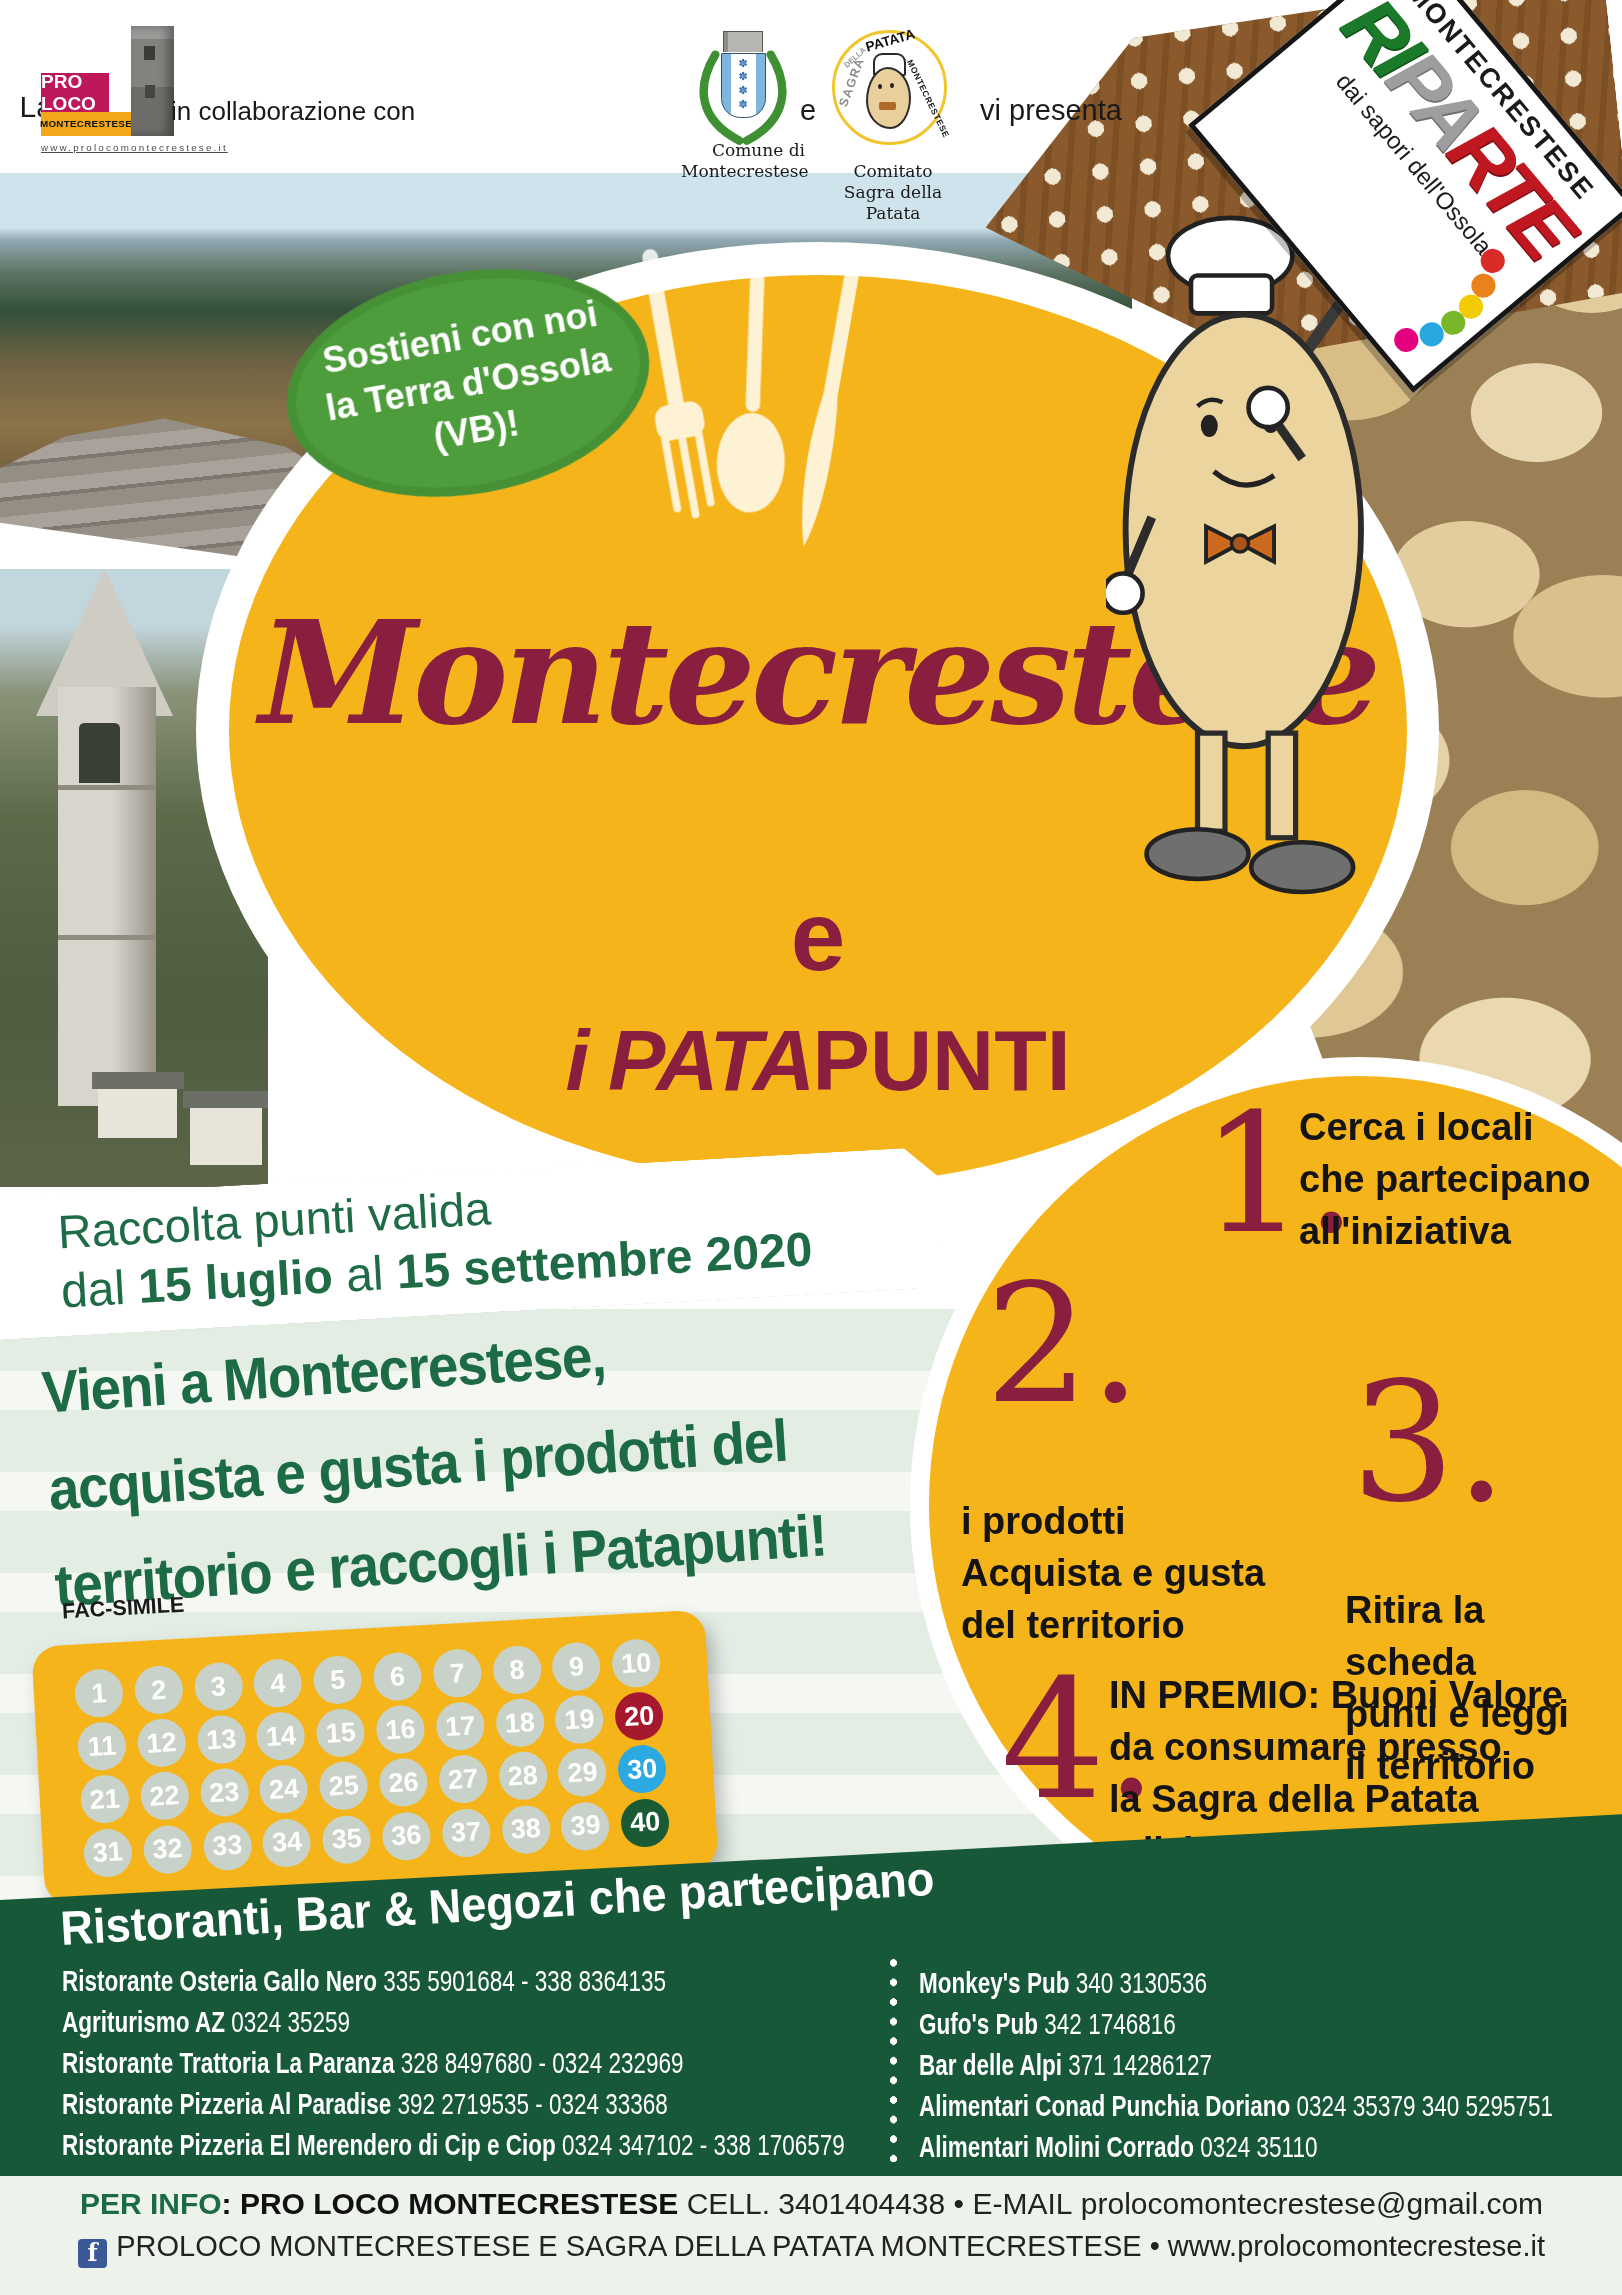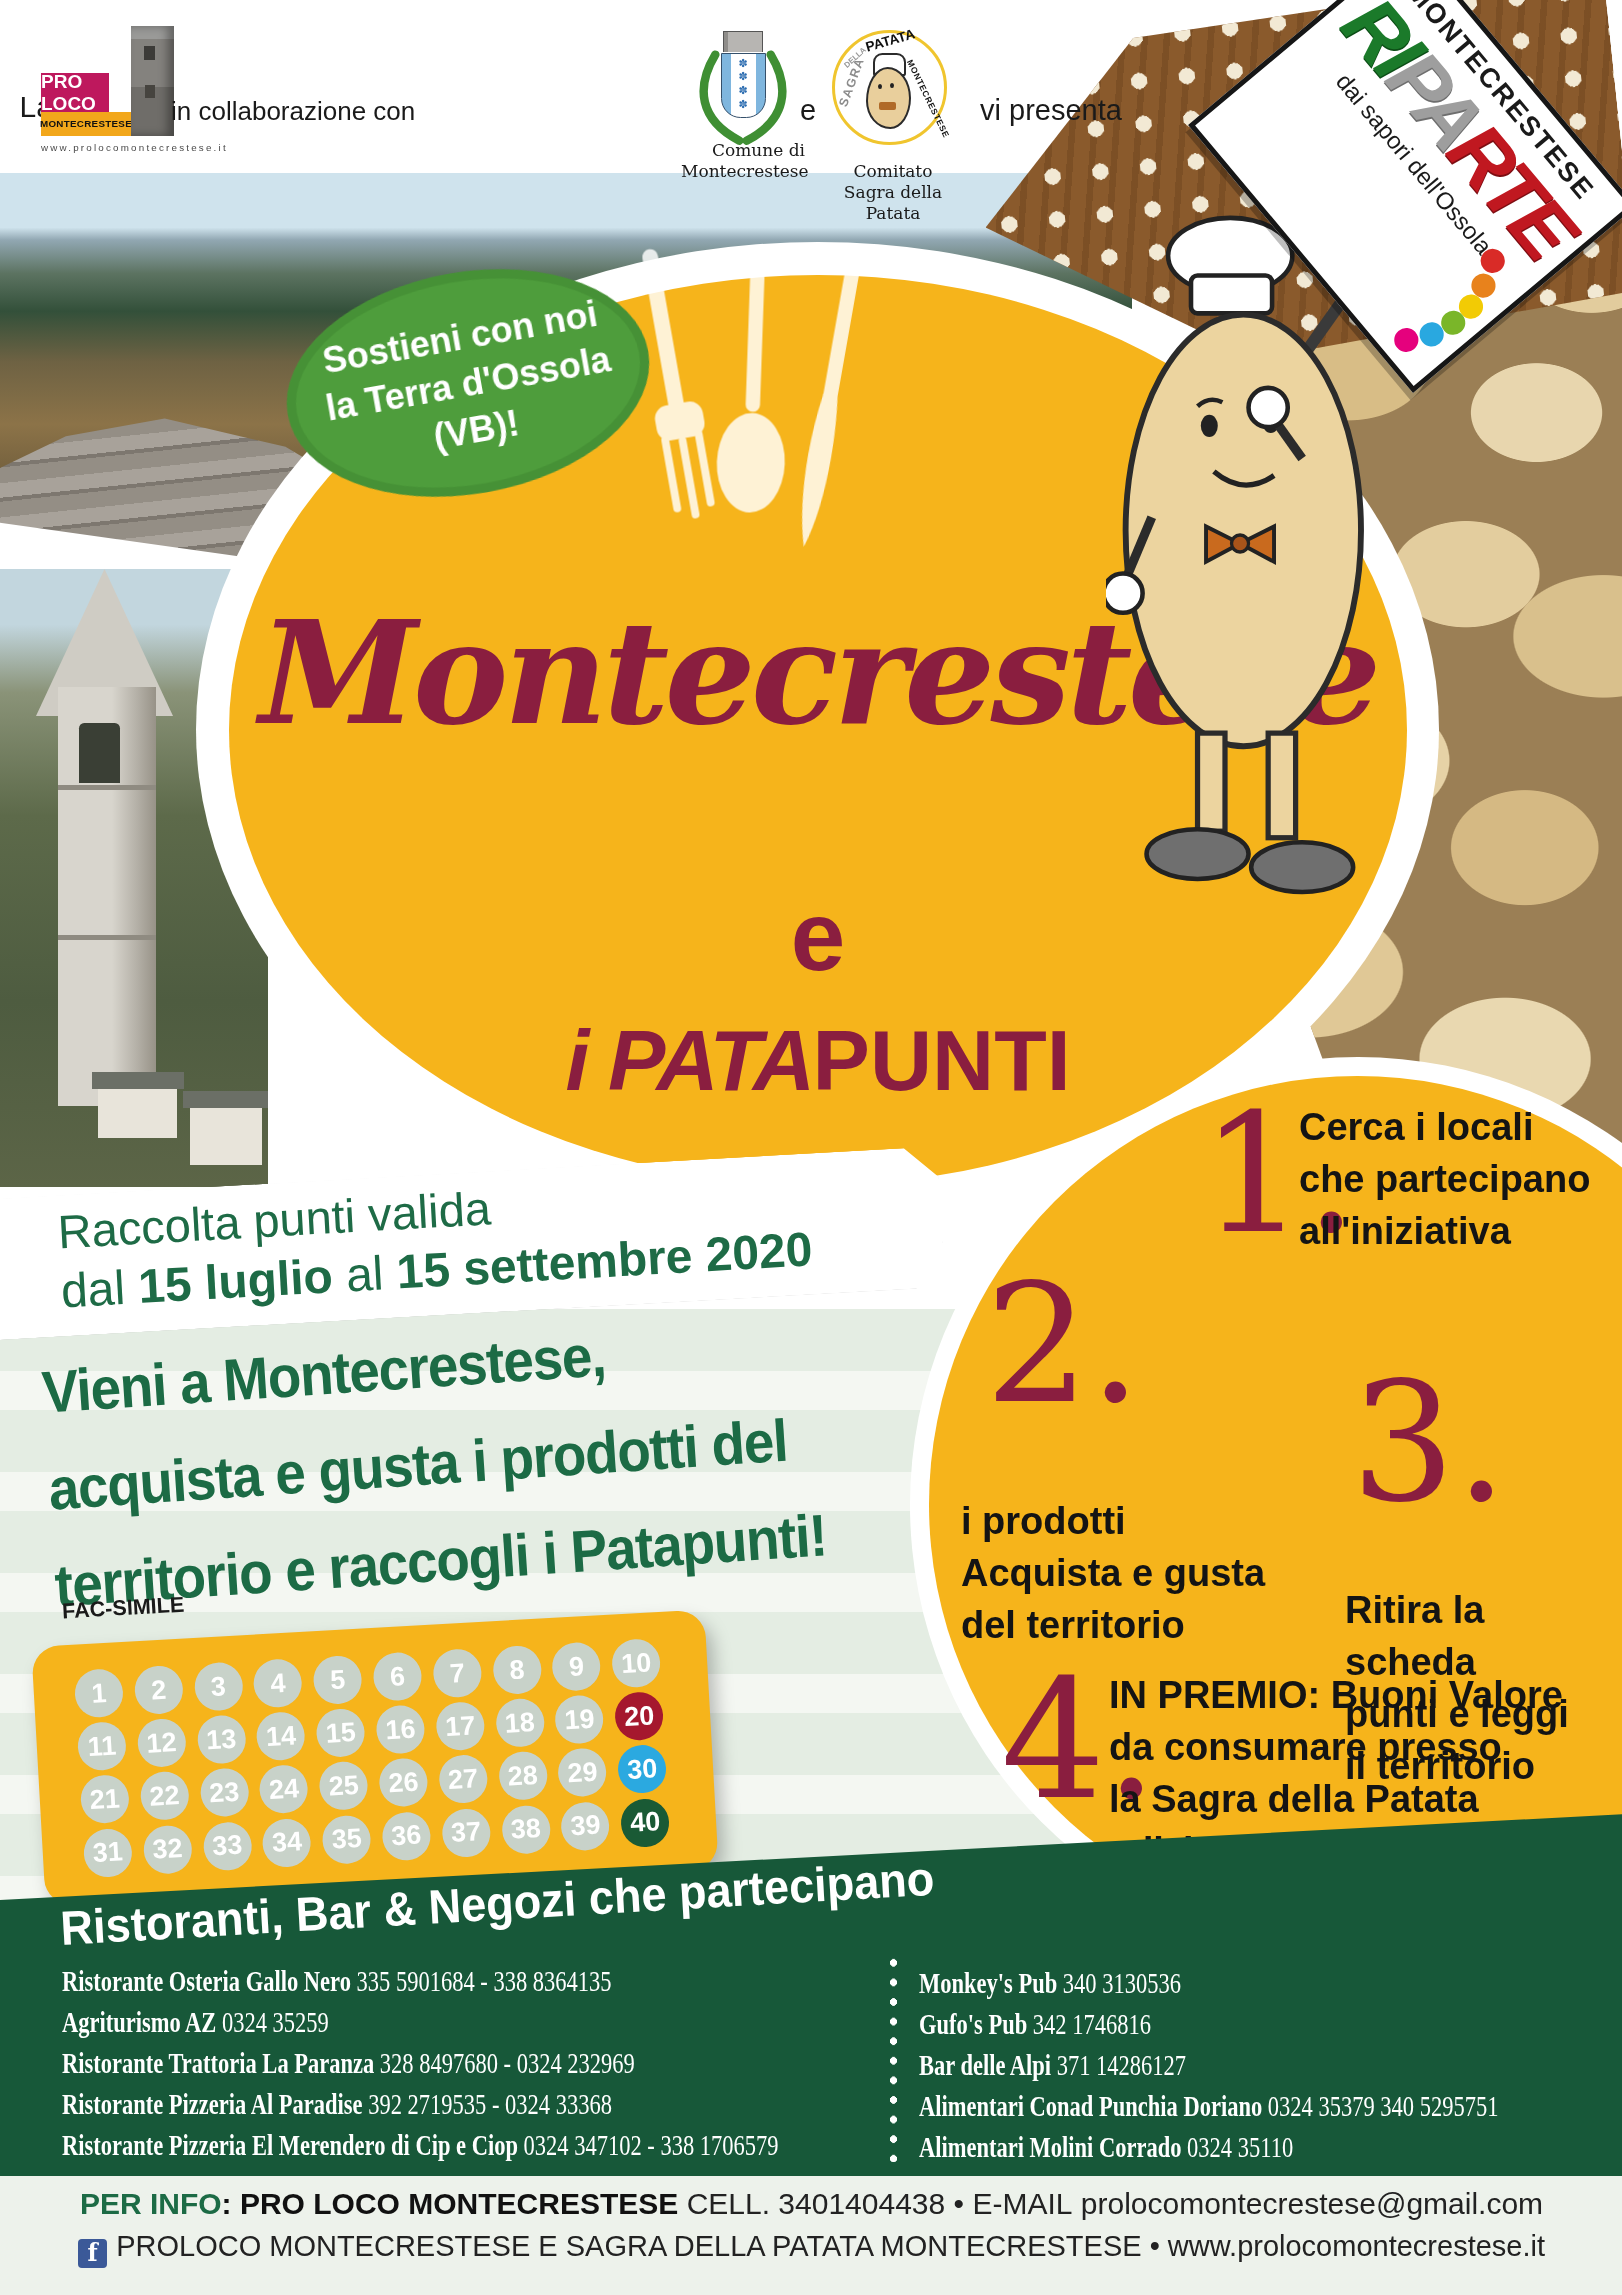--- a/index.html
+++ b/index.html
@@ -16,21 +16,21 @@
   .plogo{left:41px;top:26px;width:170px;height:128px;}
   .plogo .blue{position:absolute;left:0;top:47px;width:68px;height:39px;background:#be185d;
     color:#fff;font-weight:bold;font-size:19px;display:flex;align-items:center;justify-content:center;}
   .plogo .orange{position:absolute;left:0;top:86px;width:90px;height:23.6px;background:#f2a71b;
     color:#111;font-weight:bold;font-size:9.8px;display:flex;align-items:center;justify-content:center;letter-spacing:0.3px;}
   .plogo .tower{position:absolute;left:90px;top:0;width:43px;height:110px;
     background:linear-gradient(180deg,#9a9a98 0 12%,#84827e 12% 55%,#6f6d69 55% 100%);
     box-shadow:inset -6.5px 0 9.2px rgba(0,0,0,.35);}
   .plogo .tower i{position:absolute;left:13px;top:19.6px;width:10.5px;height:14.4px;background:#3c3b38;}
   .plogo .tower u{position:absolute;left:14.4px;top:59px;width:9.2px;height:13px;background:#46443f;}
-  .plogo .url{position:absolute;left:0;top:116px;width:170px;font-size:9.8px;letter-spacing:2.2px;color:#4a4a4a;}
+  .plogo .url{position:absolute;left:0;top:116px;width:170px;font-size:9.8px;letter-spacing:2.2px;color:#4a4a4a;text-decoration:underline;}
 
   .crest{left:705px;top:31px;width:75px;height:108px;}
   .crest .crown{position:absolute;left:18.3px;top:0;width:38px;height:19.6px;background:#b7b5b2;
     border:1.3px solid #555;border-bottom:none;
     background-image:linear-gradient(90deg,#8f8d8a 0 3.9px,transparent 3.9px 8.5px);}
   .crest .shield{position:absolute;left:15.7px;top:22px;width:43px;height:63px;border:1.3px solid #35506b;
     border-radius:0 0 19.6px 19.6px;
     background:linear-gradient(90deg,#7fb6de 0 21%,#ffffff 21% 79%,#7fb6de 79%);}
   .crest .stars{position:absolute;left:0;top:2.6px;width:100%;display:flex;flex-direction:column;align-items:center;
     color:#2b6cb0;font-size:11px;line-height:13.7px;}
@@ -153,21 +153,21 @@
   .steps-ring{left:910px;top:1057px;width:896px;height:896px;border-radius:50%;background:#fff;}
   .steps-circle{left:929px;top:1076px;width:857px;height:857px;border-radius:50%;background:#f6b41b;}
   .stepnum{font-family:"DejaVu Serif",serif;font-size:164px;line-height:151px;color:#8a1e3f;}
   .steptxt{font-weight:800;font-size:38px;line-height:52px;color:#141414;}
 
   
   .band{left:0;top:1803px;width:1623px;height:373px;background:#175839;
     clip-path:polygon(0 26%,100% 3%,100% 100%,0 100%);}
   .band-title{left:59px;top:1901px;color:#fff;font-weight:800;font-size:48px;
     transform:rotate(-3.3deg) scaleX(.94);transform-origin:left top;white-space:nowrap;}
-  .pcol{color:#fff;font-size:30px;line-height:41px;white-space:nowrap;font-family:Liberation Serif, serif;}
+  .pcol{color:#fff;font-size:30px;line-height:41px;white-space:nowrap;}
   .pcol .prow{transform:scaleX(.75);transform-origin:left top;}
   .pcol b{font-weight:800;}
   .dotsep{left:889px;top:1953px;width:9.2px;height:209px;
     background-image:radial-gradient(circle 3.9px,#fff 90%,rgba(255,255,255,0));
     background-size:9.2px 19.6px;background-repeat:repeat-y;}
 
   
   .footer{left:0;top:2176px;width:1623px;height:120px;background:#edf2eb;}
   .f1{left:0;top:2187px;width:1623px;text-align:center;font-size:30px;color:#222;}
   .f1 .g{color:#1c6b45;font-weight:800;}

